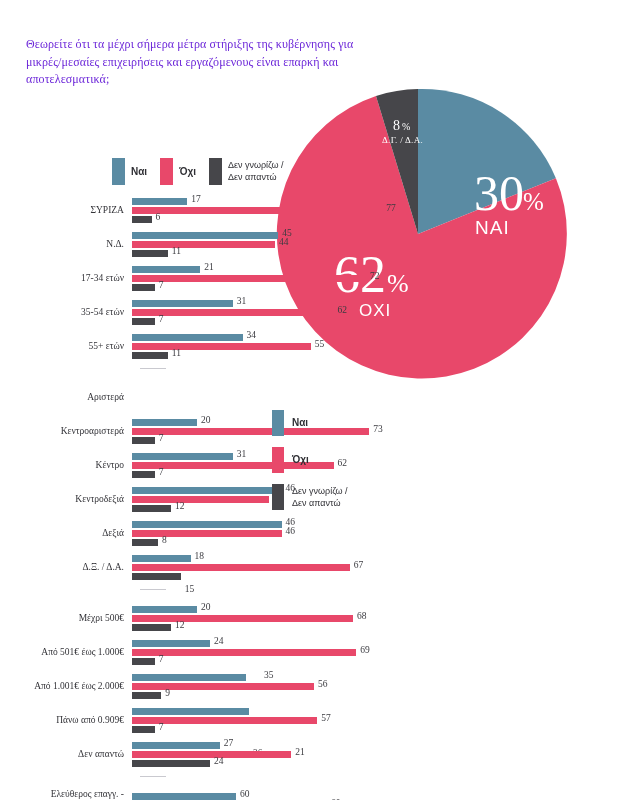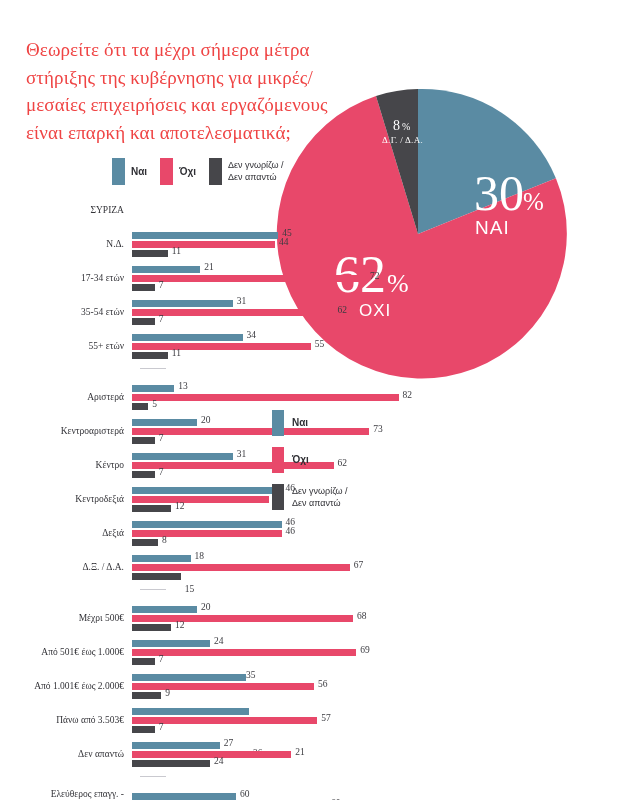--- a/index.html
+++ b/index.html
@@ -18,23 +18,23 @@
     color: #3a3a3a;
   }
 
   
   #headline {
     position: absolute;
     left: 26px;
     top: 36px;
     width: 330px;
     font-family: "Liberation Serif", serif;
-    font-size: 19px;
+    font-size: 12px;
     line-height: 1.46;
-    color: #ef4444;
+    color: #6d28d9;
     letter-spacing: 0.1px;
     z-index: 5;
   }
 
   
   #pie-wrap {
     position: absolute;
     left: 268px;
     top: 84px;
     width: 300px;
@@ -225,20 +225,28 @@
         <div class="leg-swatch" style="background: rgb(70, 70, 74);"></div>
         <div class="pleg-label two-line">Δεν γνωρίζω /
 Δεν απαντώ</div>
       </div>
     </div>
 
   <div id="bars">
       <div class="bgroup">
         <div class="brow">
           <div class="brow-label">ΣΥΡΙΖΑ</div>
+          <div class="brow-bars">
+            <div class="bar b-yes" style="width: 55.25px; background: rgb(90, 139, 163);"></div>
+            <div class="bval v-yes" style="left: 59.25px;">17</div>
+            <div class="bar b-no" style="width: 250.25px; background: rgb(232, 72, 106);"></div>
+            <div class="bval v-no" style="left: 254.25px;">77</div>
+            <div class="bar b-dk" style="width: 19.5px; background: rgb(70, 70, 74);"></div>
+            <div class="bval v-dk" style="left: 23.5px;">6</div>
+          </div>
         </div>
         <div class="brow">
           <div class="brow-label">Ν.Δ.</div>
           <div class="brow-bars">
             <div class="bar b-yes" style="width: 146.25px; background: rgb(90, 139, 163);"></div>
             <div class="bval v-yes" style="left: 150.25px;">45</div>
             <div class="bar b-no" style="width: 143px; background: rgb(232, 72, 106);"></div>
             <div class="bval v-no" style="left: 147px;">44</div>
             <div class="bar b-dk" style="width: 35.75px; background: rgb(70, 70, 74);"></div>
             <div class="bval v-dk" style="left: 39.75px;">11</div>
@@ -275,28 +283,20 @@
             <div class="bval v-no" style="left: 182.75px;">55</div>
             <div class="bar b-dk" style="width: 35.75px; background: rgb(70, 70, 74);"></div>
             <div class="bval v-dk" style="left: 39.75px;">11</div>
           </div>
         </div>
         <div class="group-rule"></div>
       </div>
       <div class="bgroup">
         <div class="brow">
           <div class="brow-label">Αριστερά</div>
-          <div class="brow-bars">
-            <div class="bar b-yes" style="width: 42.25px; background: rgb(90, 139, 163);"></div>
-            <div class="bval v-yes" style="left: 46.25px;">13</div>
-            <div class="bar b-no" style="width: 266.5px; background: rgb(232, 72, 106);"></div>
-            <div class="bval v-no" style="left: 270.5px;">82</div>
-            <div class="bar b-dk" style="width: 16.25px; background: rgb(70, 70, 74);"></div>
-            <div class="bval v-dk" style="left: 20.25px;">5</div>
-          </div>
         </div>
         <div class="brow">
           <div class="brow-label">Κεντροαριστερά</div>
           <div class="brow-bars">
             <div class="bar b-yes" style="width: 65px; background: rgb(90, 139, 163);"></div>
             <div class="bval v-yes" style="left: 69px;">20</div>
             <div class="bar b-no" style="width: 237.25px; background: rgb(232, 72, 106);"></div>
             <div class="bval v-no" style="left: 241.25px;">73</div>
             <div class="bar b-dk" style="width: 22.75px; background: rgb(70, 70, 74);"></div>
             <div class="bval v-dk" style="left: 26.75px;">7</div>
@@ -368,29 +368,29 @@
             <div class="bar b-no" style="width: 224.25px; background: rgb(232, 72, 106);"></div>
             <div class="bval v-no" style="left: 228.25px; font-family: Liberation Serif, serif;">69</div>
             <div class="bar b-dk" style="width: 22.75px; background: rgb(70, 70, 74);"></div>
             <div class="bval v-dk" style="left: 26.75px;">7</div>
           </div>
         </div>
         <div class="brow">
           <div class="brow-label">Από 1.001€ έως 2.000€</div>
           <div class="brow-bars">
             <div class="bar b-yes" style="width: 113.75px; background: rgb(90, 139, 163);"></div>
-            <div class="bval v-yes" style="left: 114px;">35</div>
+            <div class="bval v-yes" style="left: 132px;">35</div>
             <div class="bar b-no" style="width: 182px; background: rgb(232, 72, 106);"></div>
             <div class="bval v-no" style="left: 186px;">56</div>
             <div class="bar b-dk" style="width: 29.25px; background: rgb(70, 70, 74);"></div>
             <div class="bval v-dk" style="left: 33.25px;">9</div>
           </div>
         </div>
         <div class="brow">
-          <div class="brow-label">Πάνω από 3.503€</div>
+          <div class="brow-label">Πάνω από 0.909€</div>
           <div class="brow-bars">
             <div class="bar b-yes" style="width: 117px; background: rgb(90, 139, 163);"></div>
             <div class="bval v-yes" style="left: 121px; margin-top: 44px;">36</div>
             <div class="bar b-no" style="width: 185.25px; background: rgb(232, 72, 106);"></div>
             <div class="bval v-no" style="left: 189.25px;">57</div>
             <div class="bar b-dk" style="width: 22.75px; background: rgb(70, 70, 74);"></div>
             <div class="bval v-dk" style="left: 26.75px;">7</div>
           </div>
         </div>
         <div class="brow">

